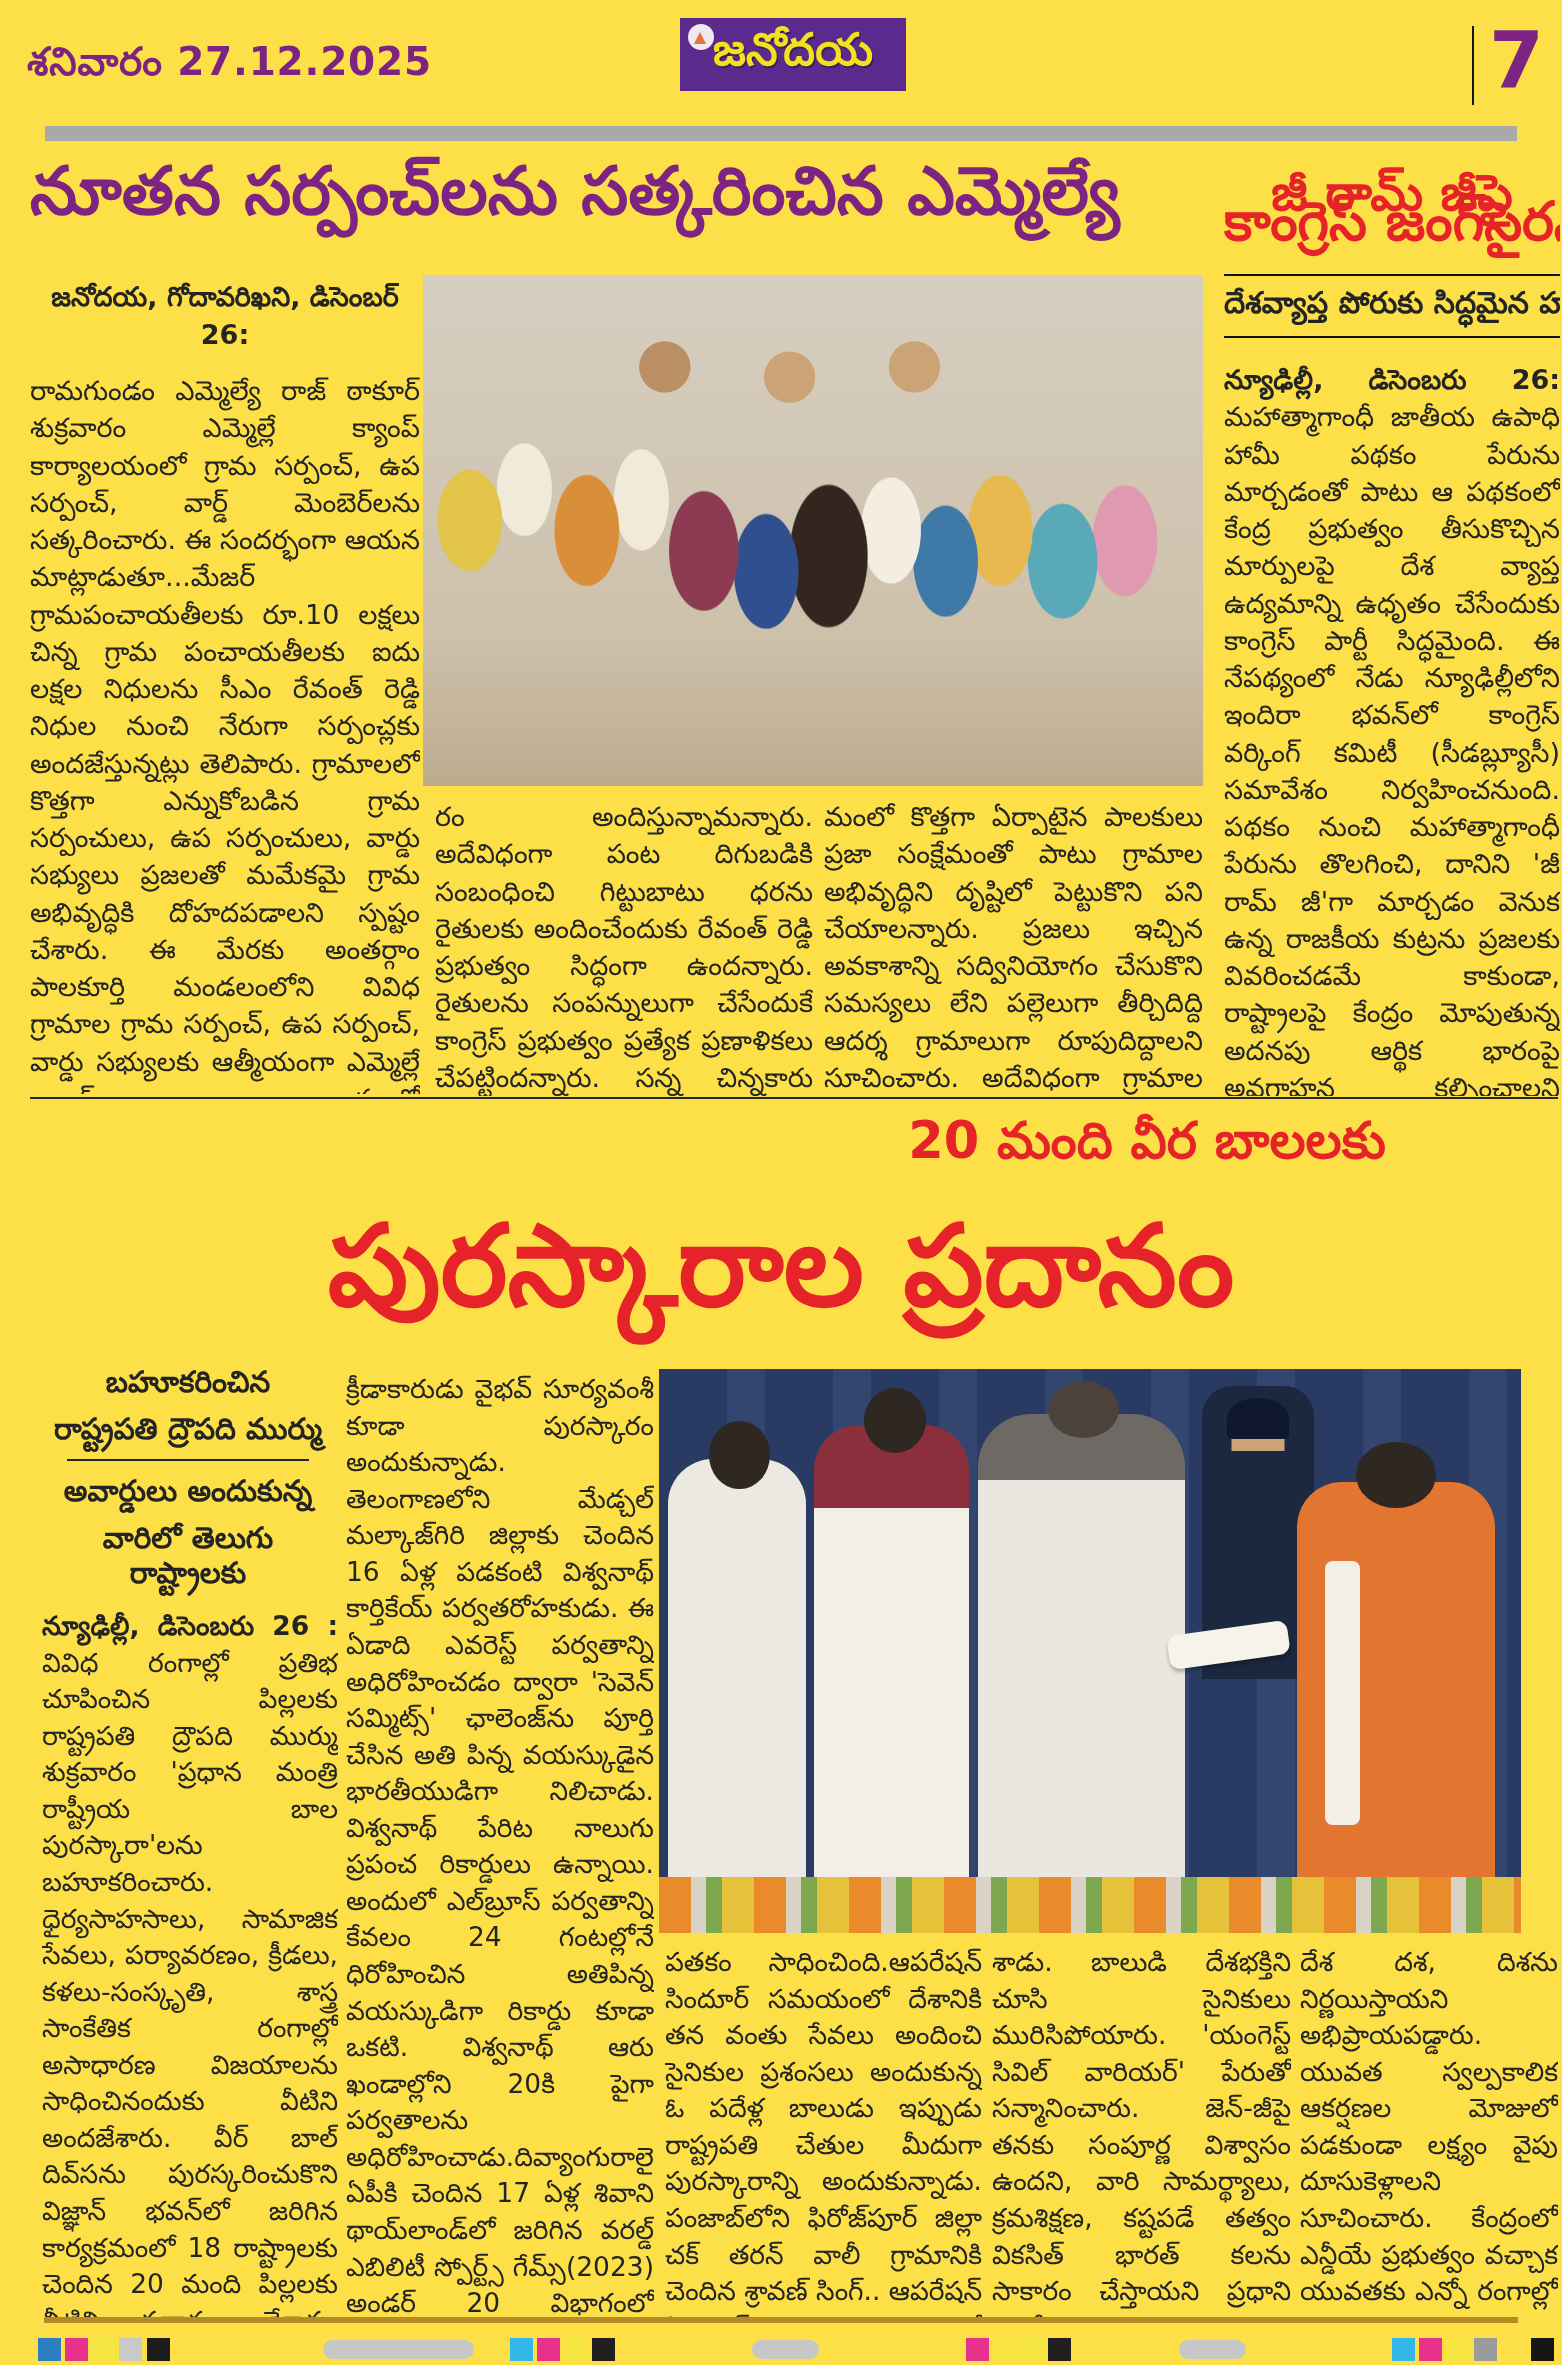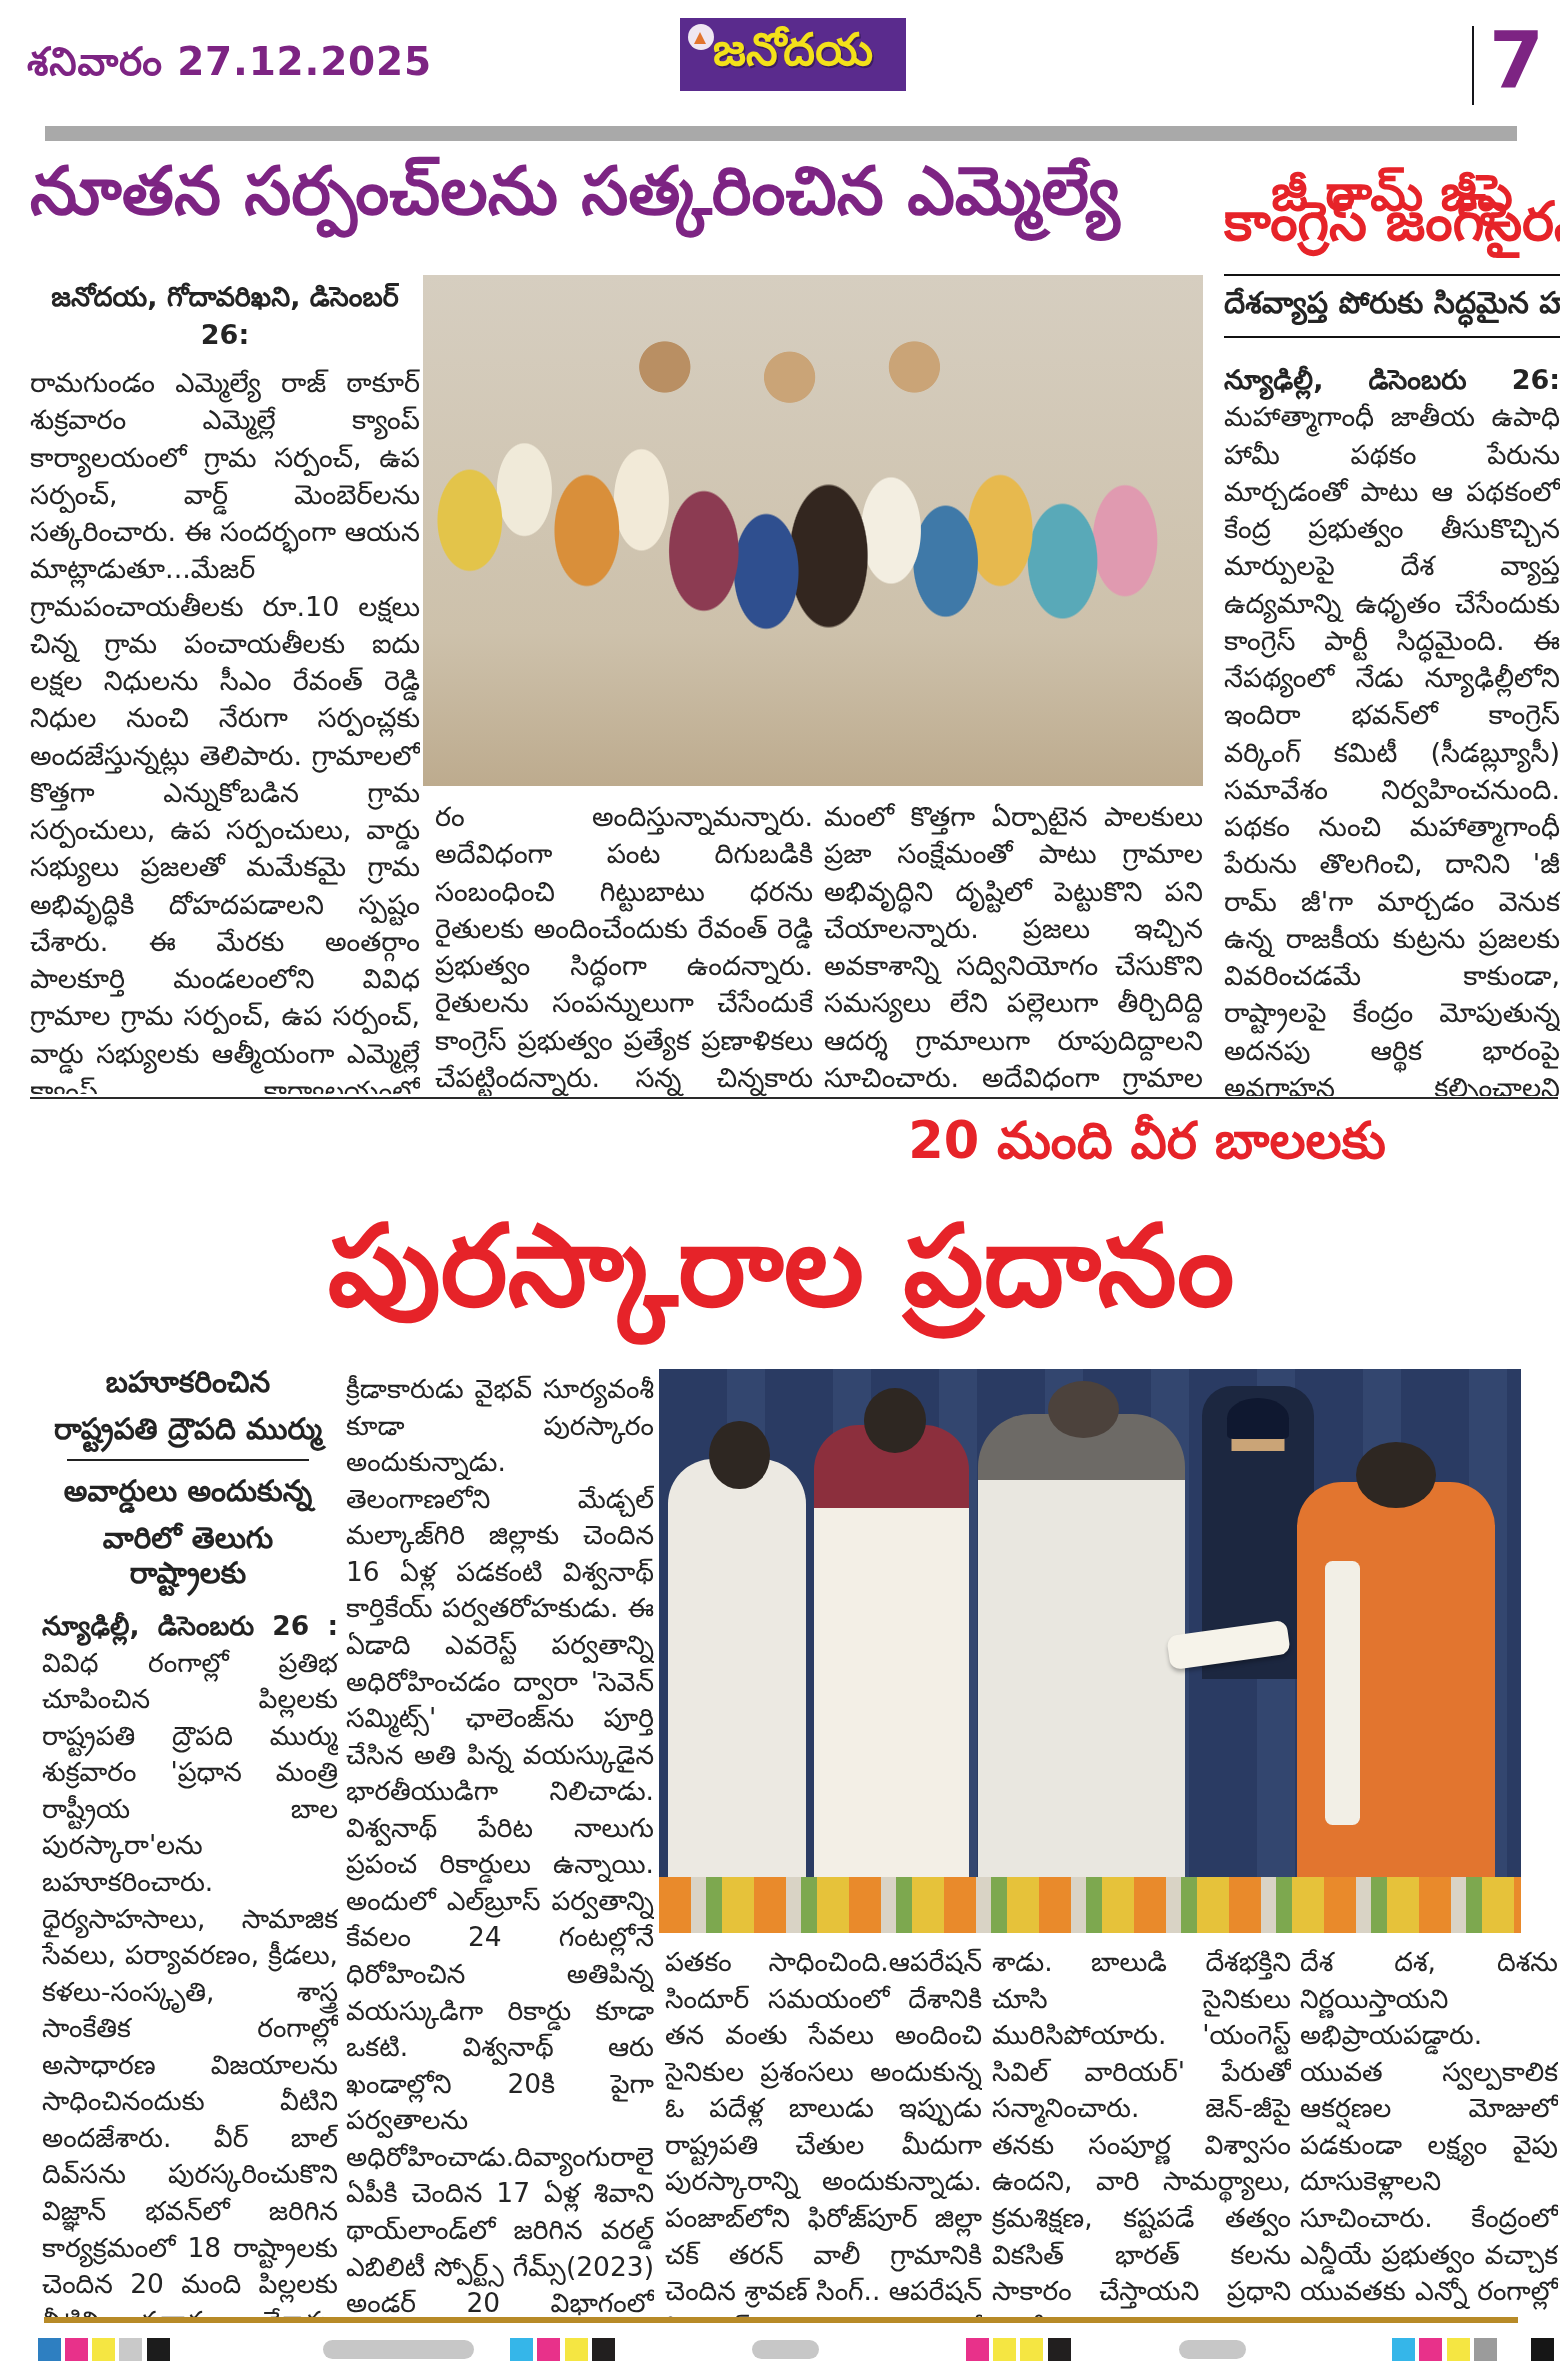--- a/index.html
+++ b/index.html
@@ -1,16 +1,16 @@
 <!DOCTYPE html>
 <html style="--accent-purple: #7d2483; --headline-red: #e62329; --logo-purple: #5a2b8d; --logo-yellow: #f3e11a; --gold-rule: #b78a28; --gray-bar: #a9a9a9; --text: #242424;font-size:12px"><head>
 <meta charset="utf-8">
 <style>
   html,body{margin:0;padding:0;background:#e8e8e8;}
-  .page{position:relative;width:1562px;height:2366px;background:#ffffff;overflow:hidden;
+  .page{position:relative;width:1562px;height:2366px;background:#fde047;overflow:hidden;
         font-family:"DejaVu Sans", sans-serif;color:var(--text,#242424);}
   
   .ed-date{position:absolute;left:27px;top:39px;font-size:39px;font-weight:bold;
            color:var(--accent-purple,#7d2483);letter-spacing:0.8px;}
   .logo{position:absolute;left:680px;top:18px;width:226px;height:73px;
         background:var(--logo-purple,#5a2b8d);display:flex;align-items:center;justify-content:center;}
   .emblem{position:absolute;left:7.6px;top:6px;width:26px;height:26px;border-radius:50%;
           background:#efe7f2;}
   .emblem::after{content:"";position:absolute;left:6px;top:7.6px;width:0;height:0;
           border-left:6.8px solid transparent;border-right:6.8px solid transparent;
@@ -21,21 +21,21 @@
   .pg-num{position:absolute;left:1475px;top:13.6px;width:83px;text-align:center;
           font-size:79px;font-weight:bold;color:var(--accent-purple,#7d2483);}
   .gray-bar{position:absolute;left:45px;top:126px;width:1472px;height:15px;
           background:var(--gray-bar,#a9a9a9);}
   
   .a1-headline{position:absolute;left:30px;top:156px;width:1176px;height:113px;overflow:hidden;
           font-size:67px;font-weight:bold;color:var(--accent-purple,#7d2483);
           line-height:1.05;white-space:nowrap;}
   .col{position:absolute;overflow:hidden;text-align:justify;}
   .body-txt{margin:0;font-size:27px;line-height:1.38;}
-  .dateline-center{text-align:center;font-weight:bold;font-size:27px;margin-bottom:14px;}
+  .dateline-center{text-align:center;font-weight:bold;font-size:27px;margin-bottom:22px;}
   .a1-col1{left:30px;top:281px;width:390px;height:813px;}
   .a1-col2{left:435px;top:798px;width:378px;height:298px;}
   .a1-col3{left:824px;top:798px;width:379px;height:298px;}
   .a1-photo{position:absolute;left:423px;top:275px;width:780px;height:511px;overflow:hidden;
      background:
       radial-gradient(53px 83px at 6% 48%, #e3c44a 0 60%, transparent 62%),
       radial-gradient(45px 76px at 13% 42%, #f0ead9 0 60%, transparent 62%),
       radial-gradient(53px 91px at 21% 50%, #d98f3a 0 60%, transparent 62%),
       radial-gradient(45px 83px at 28% 44%, #f2ead8 0 60%, transparent 62%),
       radial-gradient(57px 98px at 36% 54%, #8c3b52 0 60%, transparent 62%),

